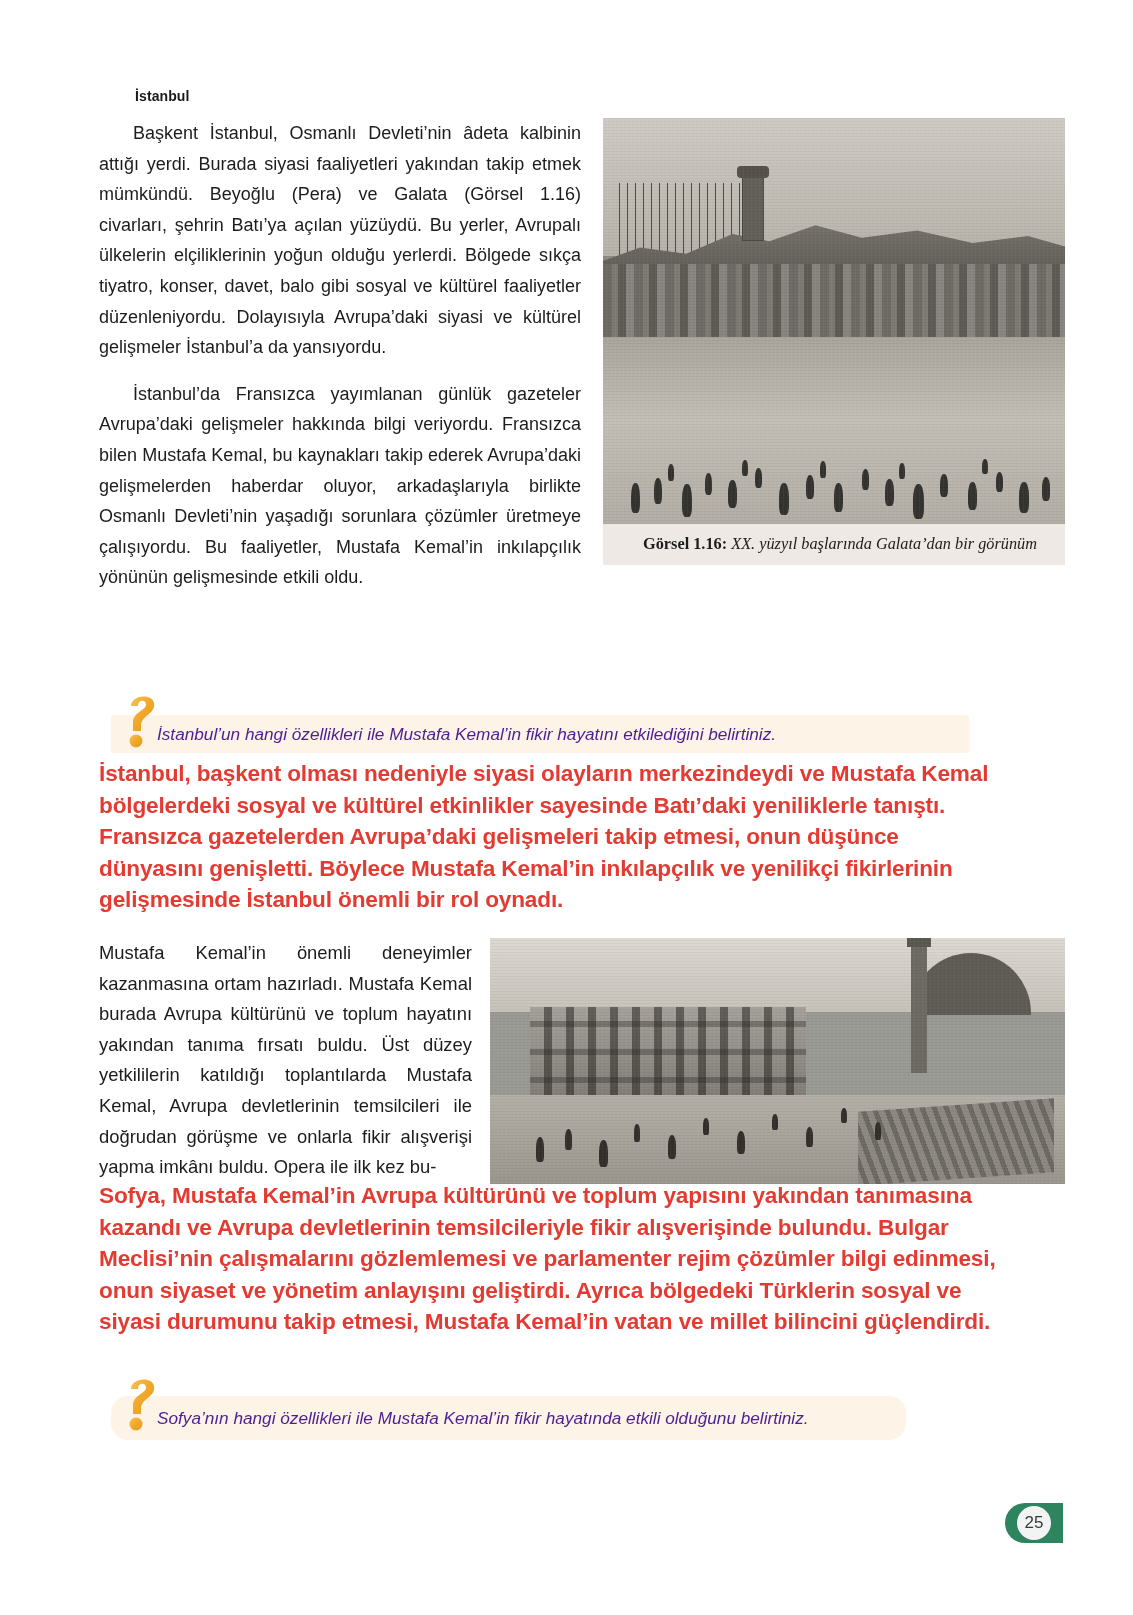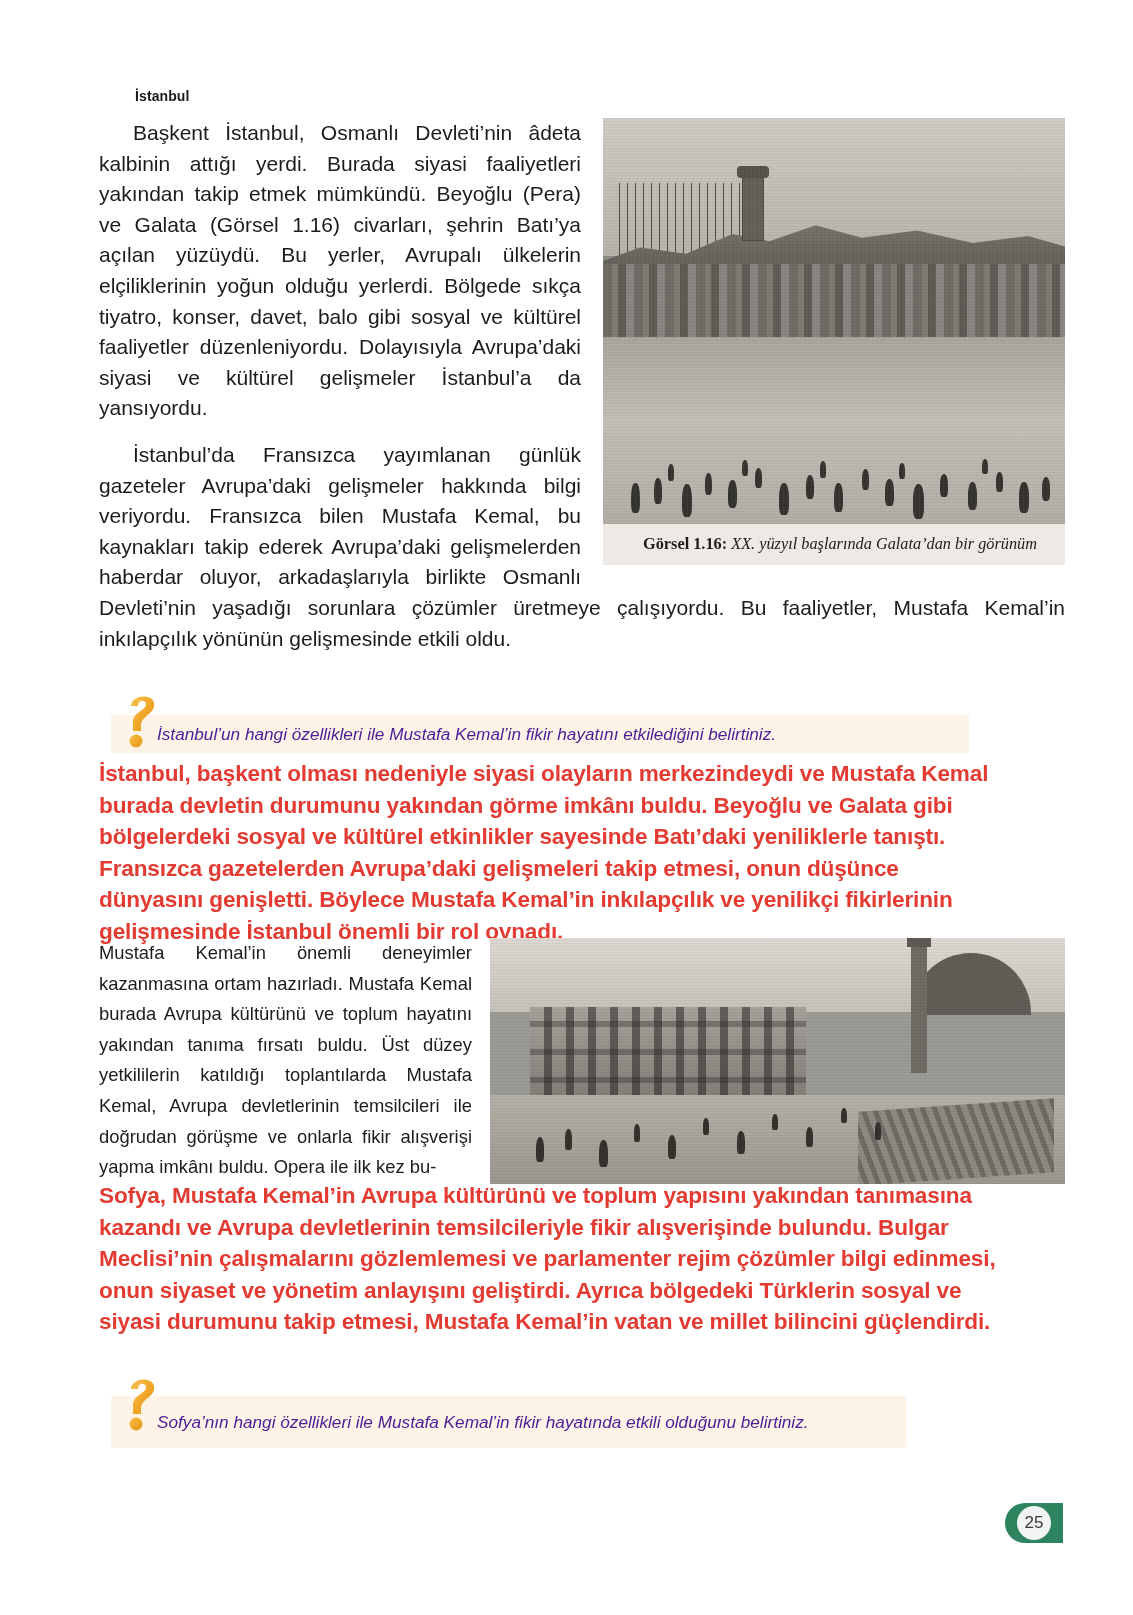--- a/index.html
+++ b/index.html
@@ -19,21 +19,21 @@
     left:99px; top:88px; width:966px;
   }
   .heading{
     font-size:14px;
     font-weight:bold;
     color:#1a1a1a;
     margin:0 0 14px 36px;
     letter-spacing:.1px;
   }
   .body-text{
-    font-size:21px;
+    font-size:18px;
     line-height:30.6px;
     color:#1c1c1c;
     text-align:justify;
     text-justify:inter-word;
     margin:0;
     hyphens:manual;
   }
   .indent{text-indent:34px;}
 
   
@@ -247,21 +247,20 @@
         </linearGradient>
       </defs>
       <path d="M6 15 C6 4, 27 2, 29 12 C31 22, 18 24, 16 33 L16 40 L8 40 L8 31 C8 21, 22 19, 21 13 C20 8, 13 9, 13 15 Z" fill="url(#qg1)"></path>
       <circle cx="11" cy="50" r="6.5" fill="url(#qg1)"></circle>
     </svg>
     <span class="qtext">İstanbul’un hangi özellikleri ile Mustafa Kemal’in fikir hayatını etkilediğini belirtiniz.</span>
   </div>
 
   <div class="answer" style="left:99px; top:758px;">
     <div>İstanbul, başkent olması nedeniyle siyasi olayların merkezindeydi ve Mustafa Kemal</div>
-    <div>burada devletin durumunu yakından görme imkânı buldu. Beyoğlu ve Galata gibi</div>
     <div>bölgelerdeki sosyal ve kültürel etkinlikler sayesinde Batı’daki yeniliklerle tanıştı.</div>
     <div>Fransızca gazetelerden Avrupa’daki gelişmeleri takip etmesi, onun düşünce</div>
     <div>dünyasını genişletti. Böylece Mustafa Kemal’in inkılapçılık ve yenilikçi fikirlerinin</div>
     <div>gelişmesinde İstanbul önemli bir rol oynadı.</div>
   </div>
 
   <div class="block2">
     <figure class="figure2">
       <span class="ph">
         <span class="sky2"></span>
@@ -292,21 +291,21 @@
   </div>
 
   <div class="answer" style="left:99px; top:1180px;">
     <div>Sofya, Mustafa Kemal’in Avrupa kültürünü ve toplum yapısını yakından tanımasına</div>
     <div>kazandı ve Avrupa devletlerinin temsilcileriyle fikir alışverişinde bulundu. Bulgar</div>
     <div>Meclisi’nin çalışmalarını gözlemlemesi ve parlamenter rejim çözümler bilgi edinmesi,</div>
     <div>onun siyaset ve yönetim anlayışını geliştirdi. Ayrıca bölgedeki Türklerin sosyal ve</div>
     <div>siyasi durumunu takip etmesi, Mustafa Kemal’in vatan ve millet bilincini güçlendirdi.</div>
   </div>
 
-  <div class="qbox" style="left:111px; top:1396px; width:795px; height:52px;">
+  <div class="qbox" style="left:111px; top:1396px; width:795px; height:44px;border-radius:17px;">
     <svg class="qmark" style="top:-22px" viewBox="0 0 34 58">
       <defs>
         <linearGradient id="qg2" x1="0" y1="0" x2="1" y2="1">
           <stop offset="0" stop-color="#f7c251"></stop>
           <stop offset="0.5" stop-color="#f0a82a"></stop>
           <stop offset="1" stop-color="#e59a1c"></stop>
         </linearGradient>
       </defs>
       <path d="M6 15 C6 4, 27 2, 29 12 C31 22, 18 24, 16 33 L16 40 L8 40 L8 31 C8 21, 22 19, 21 13 C20 8, 13 9, 13 15 Z" fill="url(#qg2)"></path>
       <circle cx="11" cy="50" r="6.5" fill="url(#qg2)"></circle>

